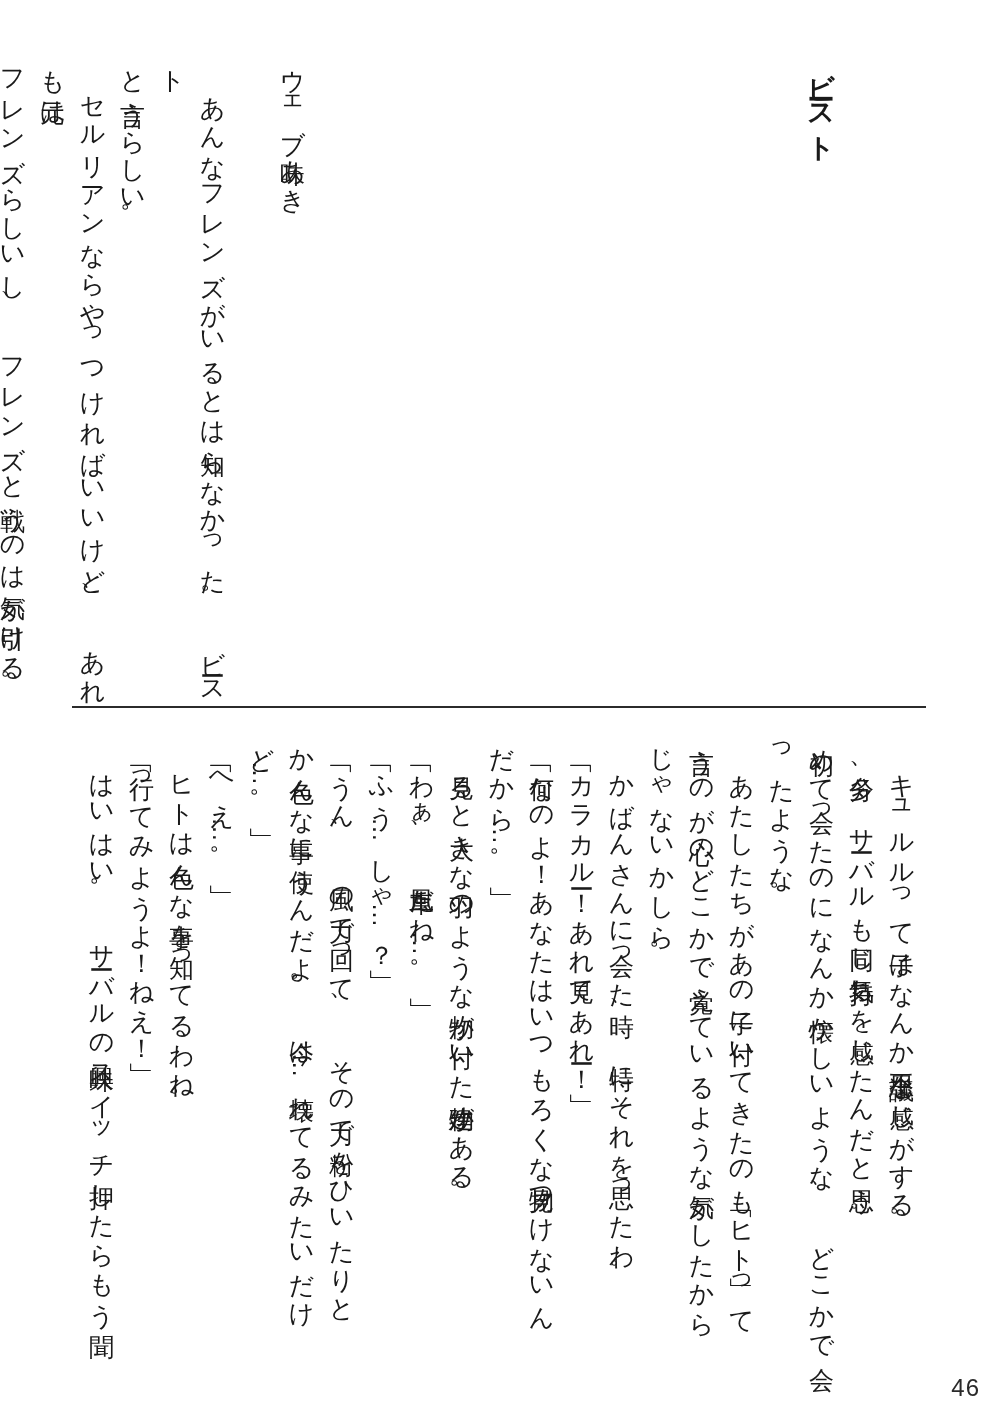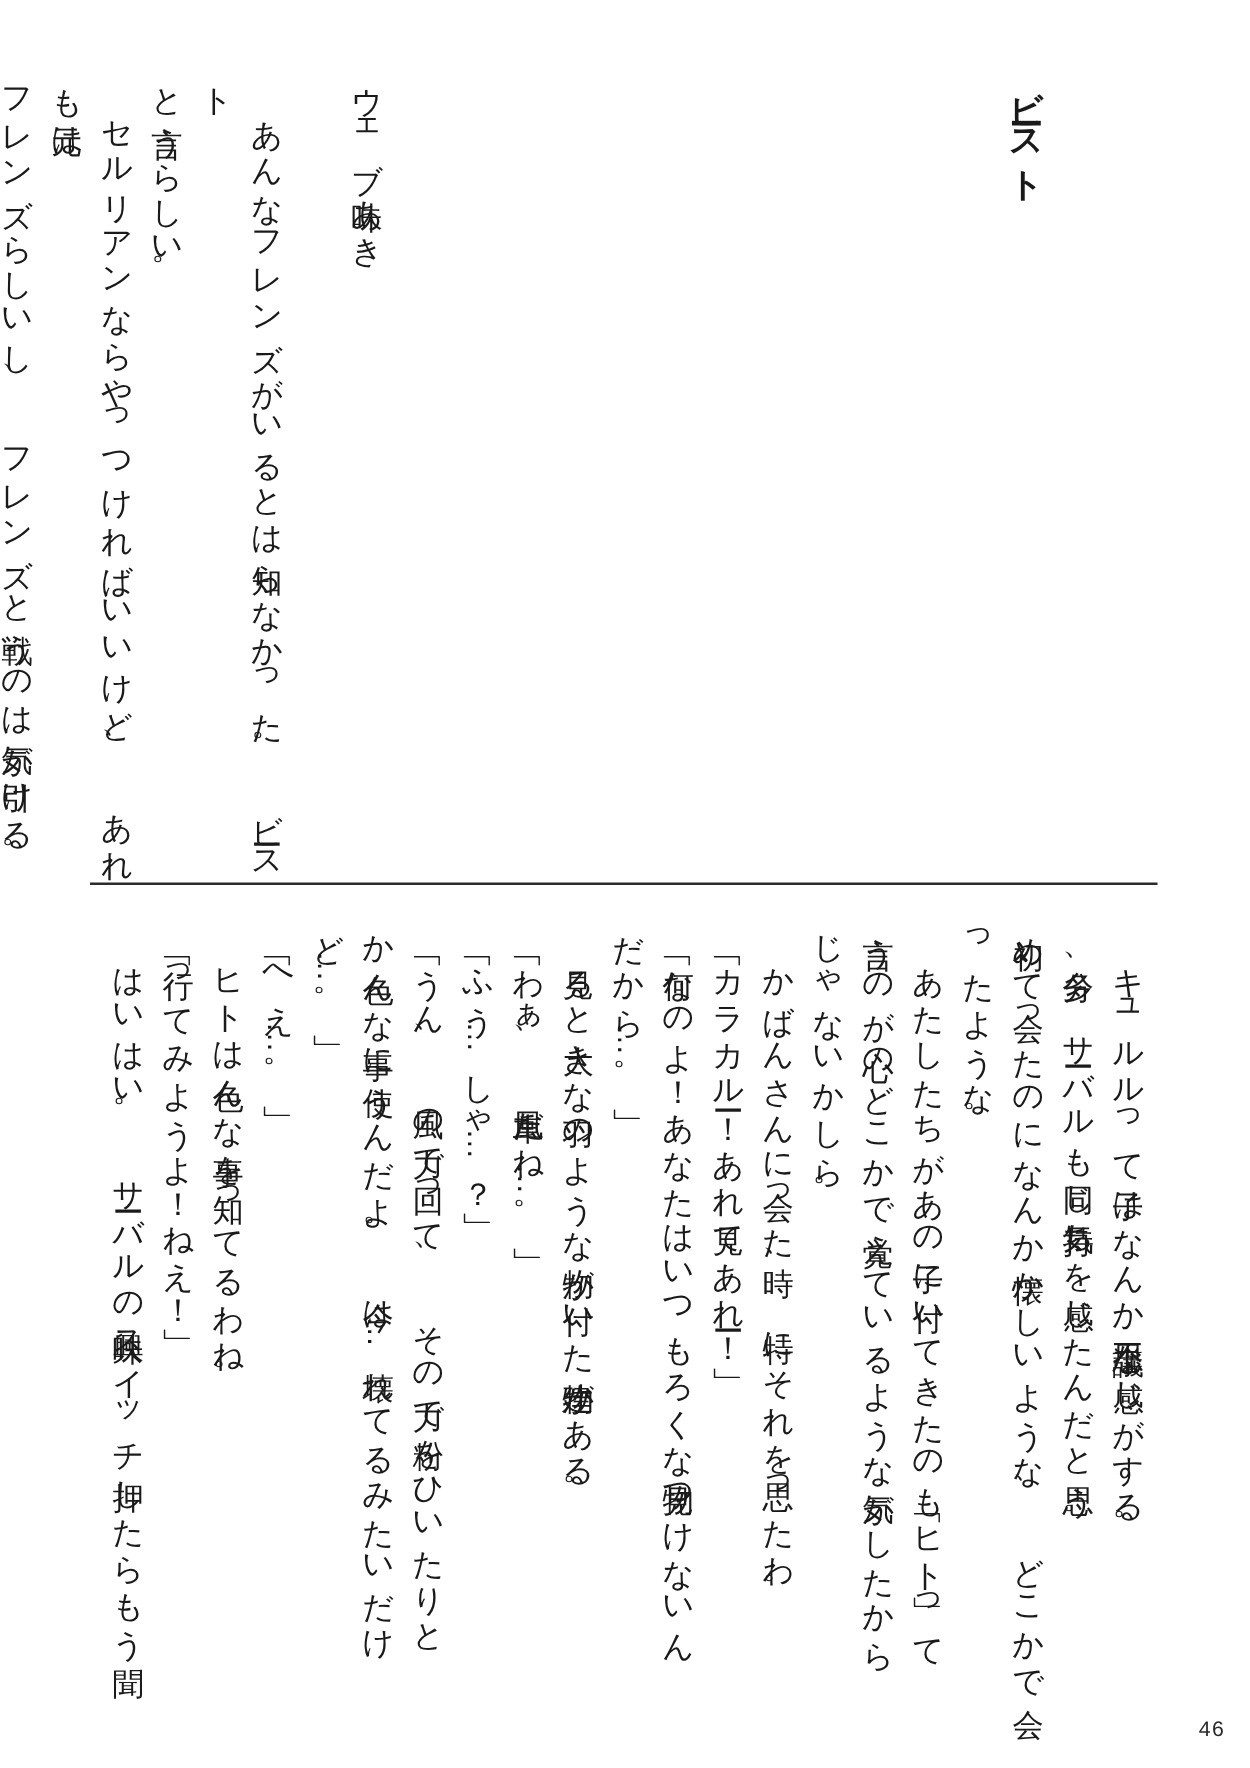--- a/index.html
+++ b/index.html
@@ -57,21 +57,21 @@
     left: 72px;
     width: 854px;
     height: 2px;
     background: #2b2b2b;
   }
   .page-number {
     position: absolute;
     top: 1374px;
     right: 20px;
     writing-mode: horizontal-tb;
-    font-size: 17px;
+    font-size: 24px;
     letter-spacing: 1px;
     color: #2a2a2a;
     margin-left: 40px;
   }
 </style>
 </head>
 <body>
 
 <div class="page">
 

